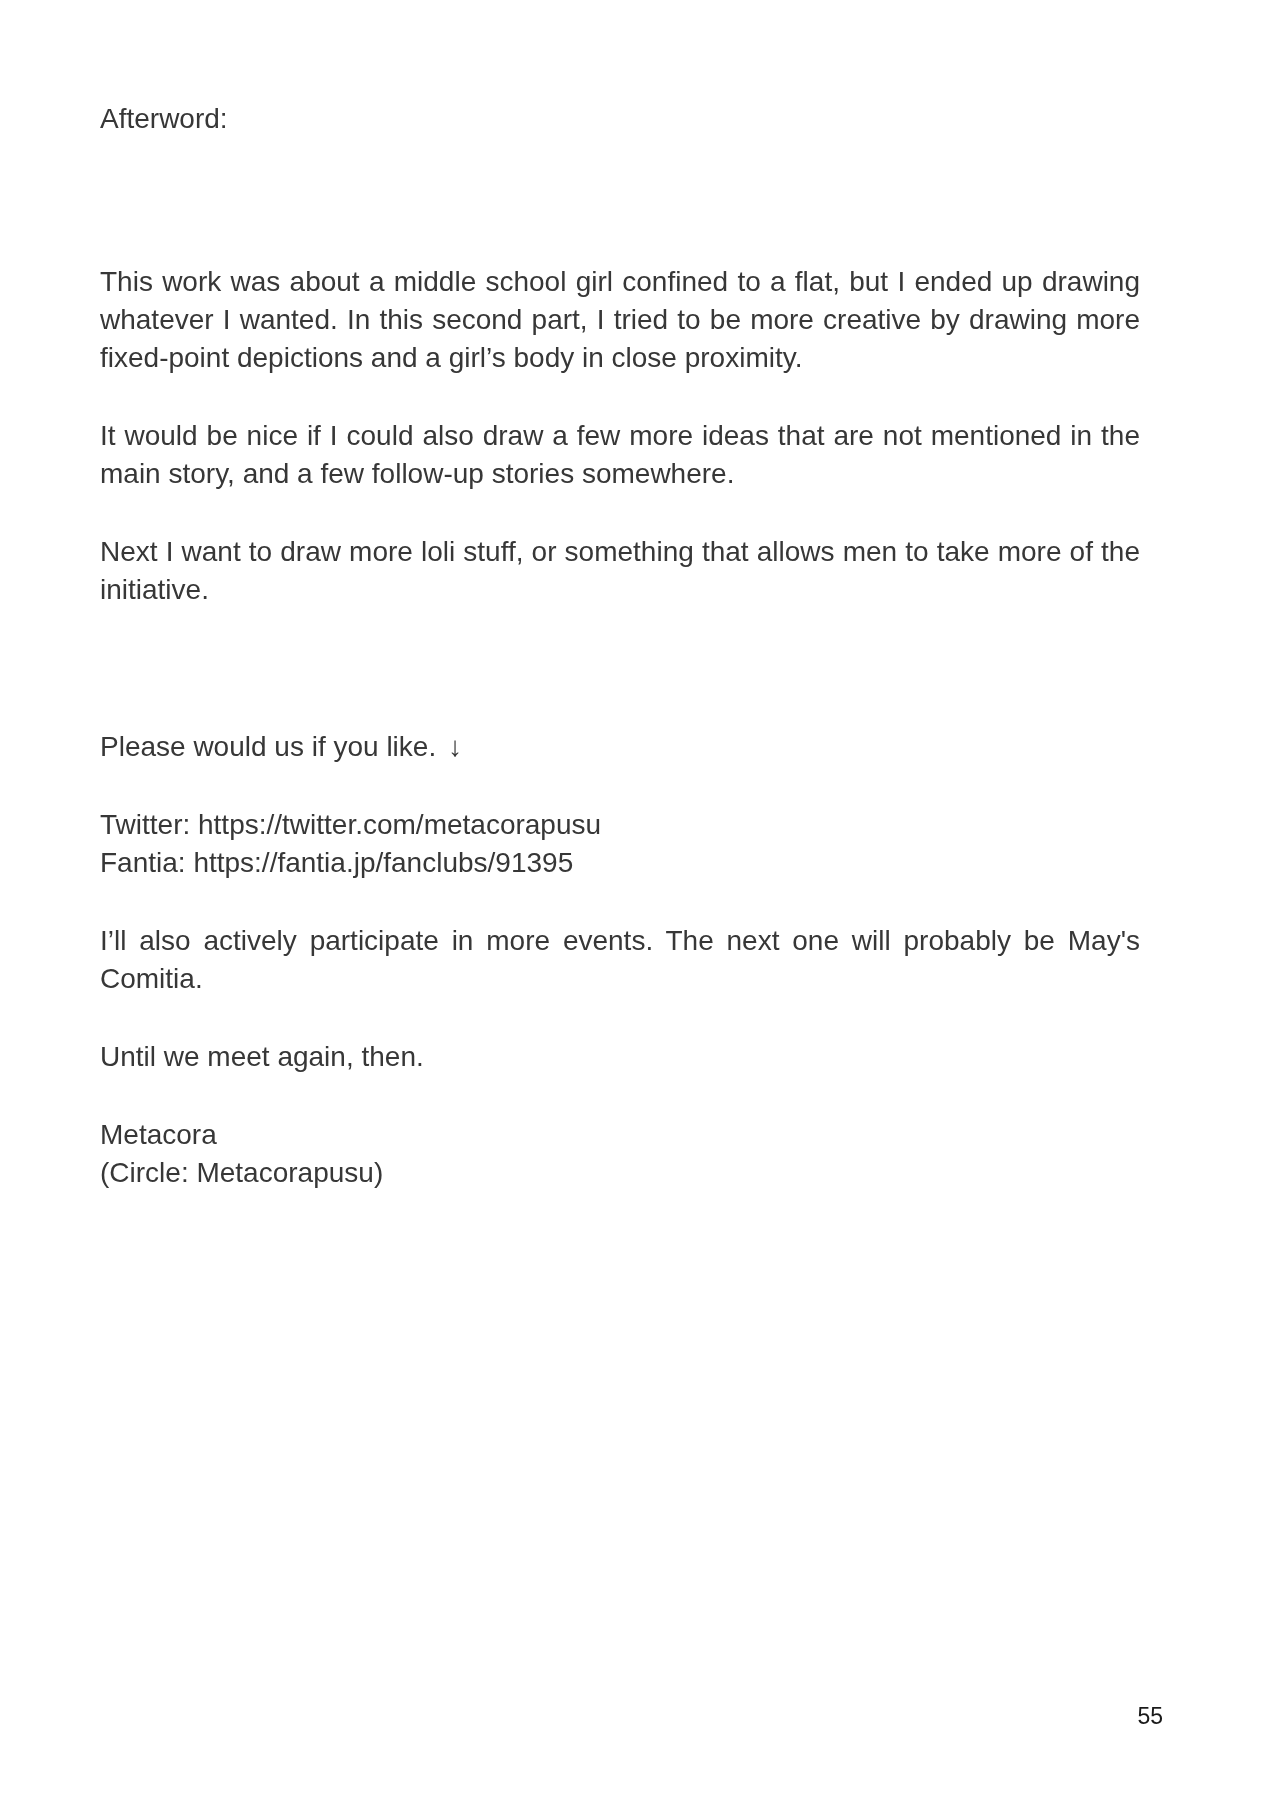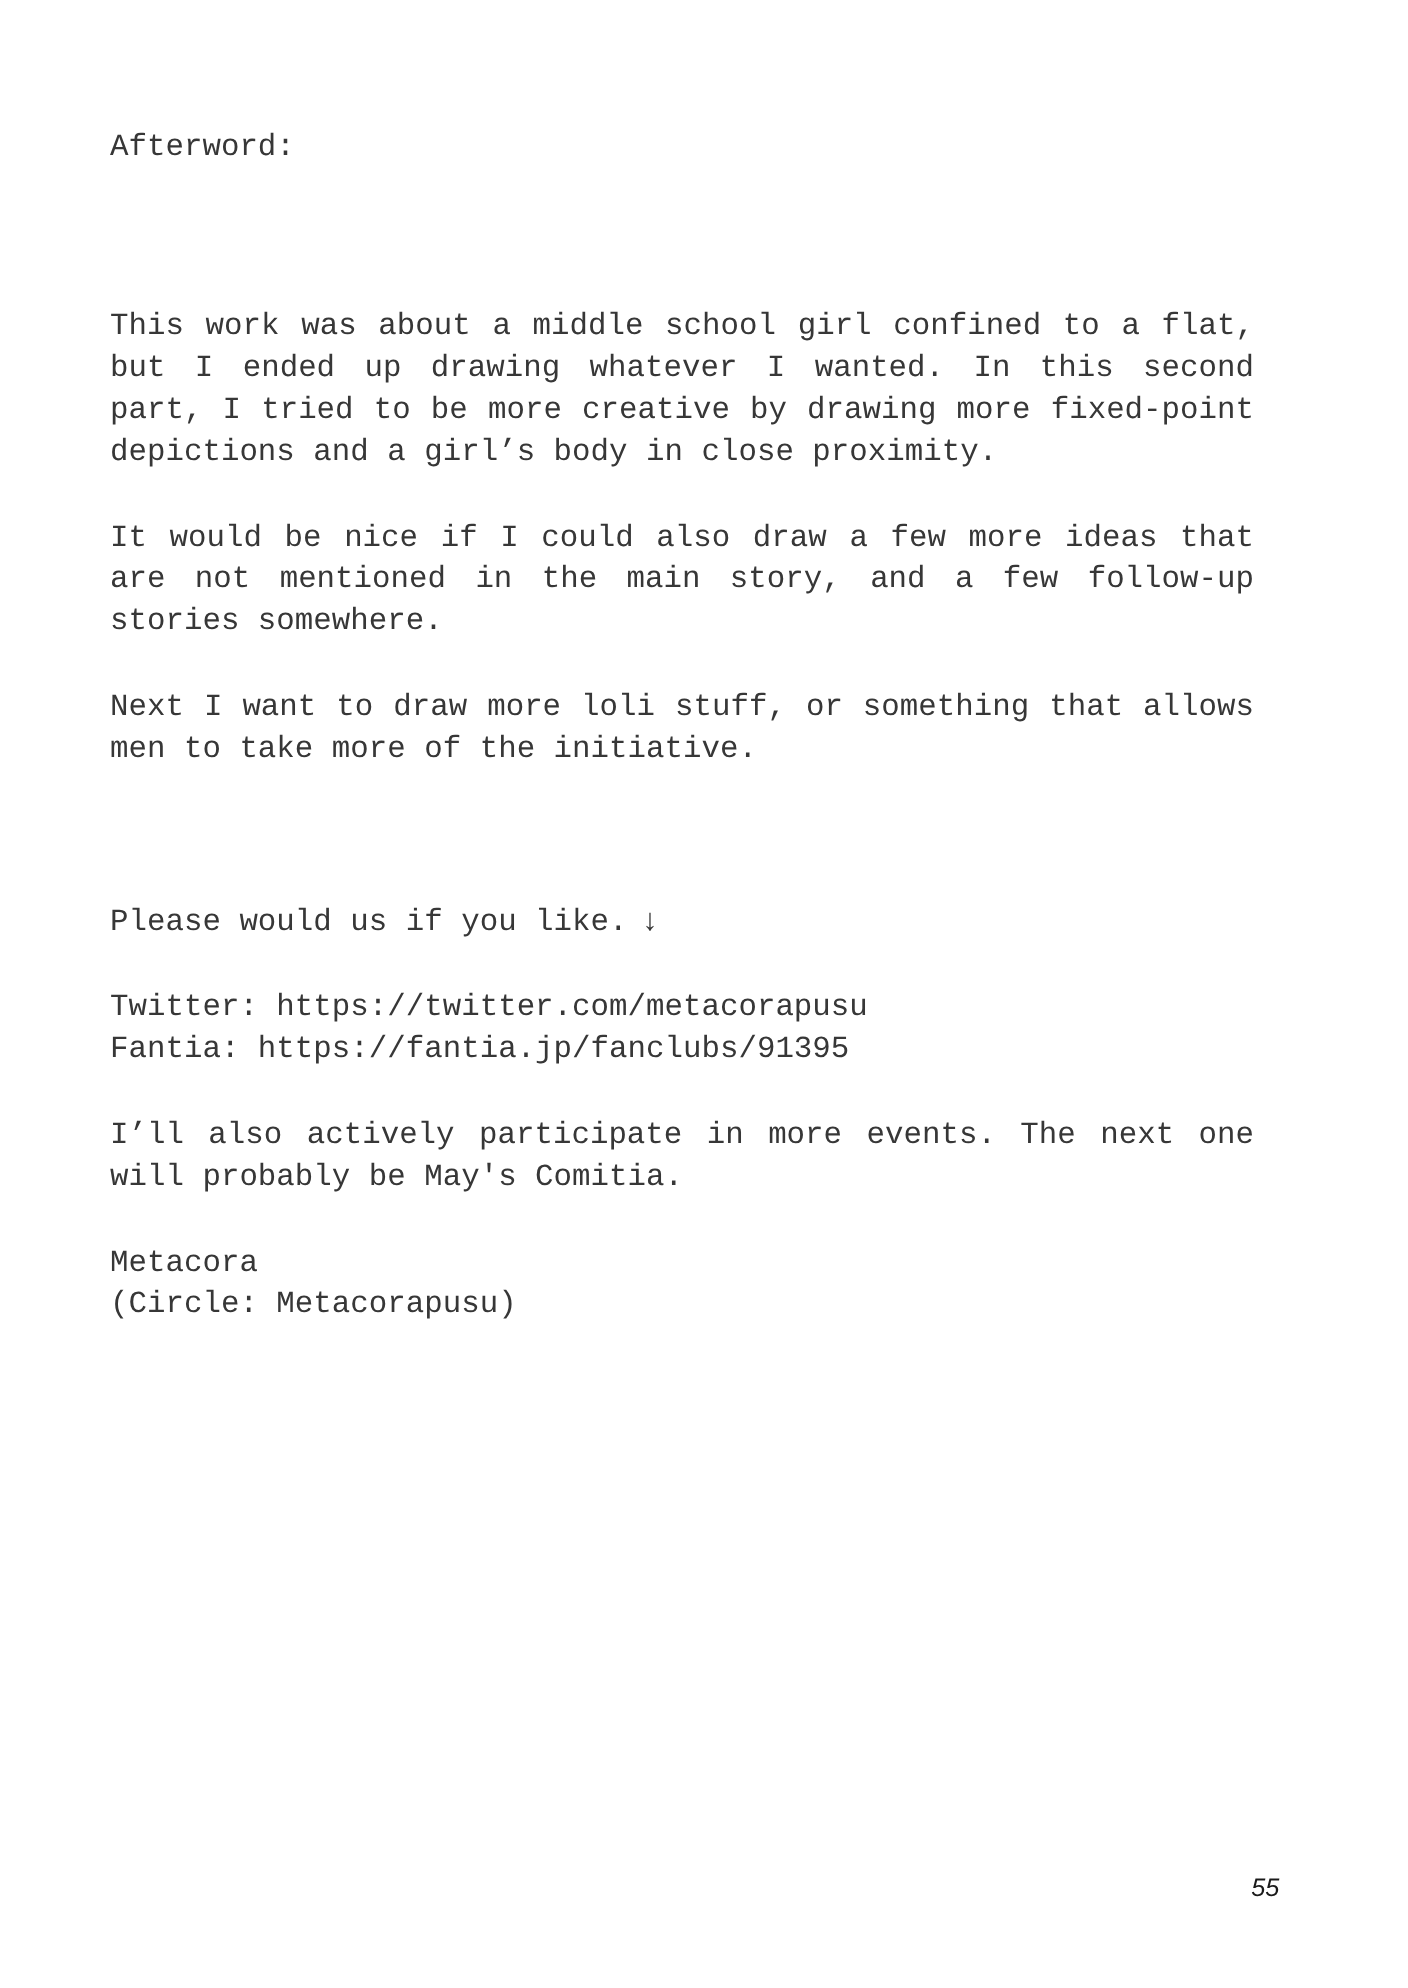--- a/index.html
+++ b/index.html
@@ -9,47 +9,45 @@
     height: 1807px;
     background: #ffffff;
     position: relative;
     font-family: "Liberation Sans", sans-serif;
     color: #373737;
     overflow: hidden;
   }
   .page-content {
     position: absolute;
     left: 100px;
-    top: 116px;
+    top: 100px;
     width: 1040px;
     font-size: 28px;
     line-height: 38px;
     text-align: justify;
-    font-family: Liberation Mono, monospace;
   }
   .page-content p,
   .page-content h2 {
     margin: 0 0 40px 0;
     font-size: 28px;
     font-weight: normal;
     padding: 0;
   }
   .heading { margin-bottom: 125px !important; text-align: left; }
   .gap-after-big { margin-bottom: 119px !important; }
   .single-line { text-align: left; }
   .arrow-glyph { margin-left: 12px; display: inline-block; }
   .page-number {
     position: absolute;
     top: 1703px;
     right: 117px;
     font-size: 23px;
     line-height: 27px;
     color: #1a1a1a;
     text-align: right;
-    font-style: italic;
   }
 </style>
 </head>
 <body>
 
 <div class="page-content">
 
   <h2 class="heading">Afterword:</h2>
 
   <p>This work was about a middle school girl confined to a flat, but I ended up drawing whatever I wanted. In this second part, I tried to be more creative by drawing more fixed-point depictions and a girl’s body in close proximity.</p>
@@ -62,20 +60,21 @@
 
 
   <p class="line-block">
     </p>
     <div>Twitter: https://twitter.com/metacorapusu</div>
     <div>Fantia: https://fantia.jp/fanclubs/91395</div>
   <p></p>
 
   <p>I’ll also actively participate in more events. The next one will probably be May's Comitia.</p>
 
+  <p class="single-line">Until we meet again, then.</p>
 
   <p class="line-block">
     </p>
     <div>Metacora</div>
     <div>(Circle: Metacorapusu)</div>
   <p></p>
 
 </div>
 
 <div class="page-number">55</div>

